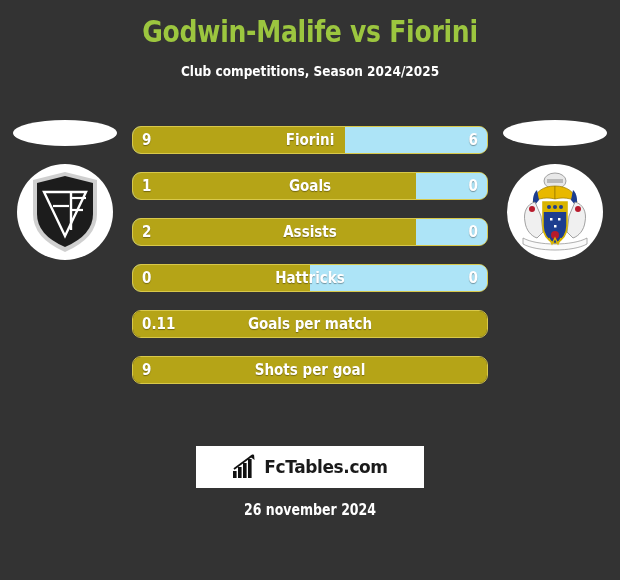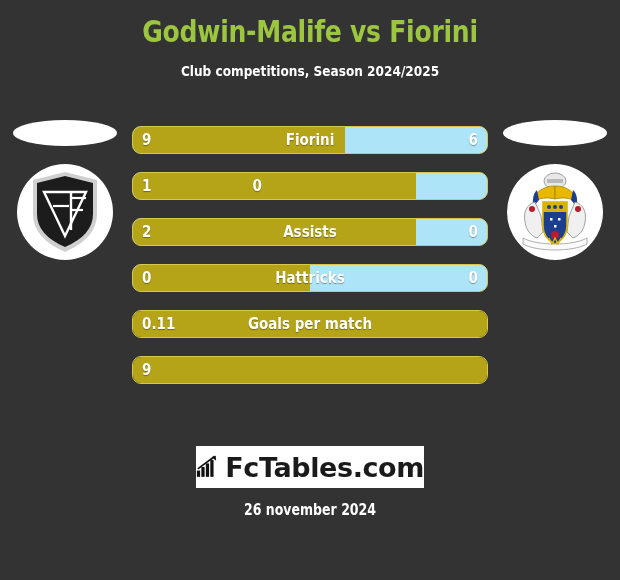--- a/index.html
+++ b/index.html
@@ -171,21 +171,21 @@
     width: 228px;
     height: 42px;
     background: #ffffff;
     display: flex;
     align-items: center;
     justify-content: center;
     gap: 6px;
   }
   .brand-text {
     color: #1a1a1a;
-    font-size: 27px;
+    font-size: 17px;
     font-weight: bold;
     font-family: "DejaVu Sans", sans-serif;
     letter-spacing: -0.4px;
   }
 
   .date {
     position: absolute;
     top: 501px;
     left: 0;
     width: 620px;
@@ -267,20 +267,21 @@
       </div>
     </div>
 
     <div class="bar-row">
       <div class="bar-track">
         <div class="bar-fill-home" style="width:80%"></div>
         <div class="bar-fill-away"></div>
       </div>
       <div class="bar-text">
         <span class="val-home">1</span>
+        <span class="bar-label">Goals</span>
         <span class="val-away">0</span>
       </div>
     </div>
 
     <div class="bar-row">
       <div class="bar-track">
         <div class="bar-fill-home" style="width:80%"></div>
         <div class="bar-fill-away"></div>
       </div>
       <div class="bar-text">
@@ -312,20 +313,21 @@
         <span class="val-away"></span>
       </div>
     </div>
 
     <div class="bar-row single">
       <div class="bar-track">
         <div class="bar-fill-home" style="width:100%"></div>
       </div>
       <div class="bar-text">
         <span class="val-home">9</span>
+        <span class="bar-label">Shots per goal</span>
         <span class="val-away"></span>
       </div>
     </div>
 
 
   </div>
 
   <div class="brand-box">
     <svg width="26" height="26" viewBox="0 0 26 26">
       <rect x="1" y="17" width="3.6" height="7" fill="#111111"></rect>

